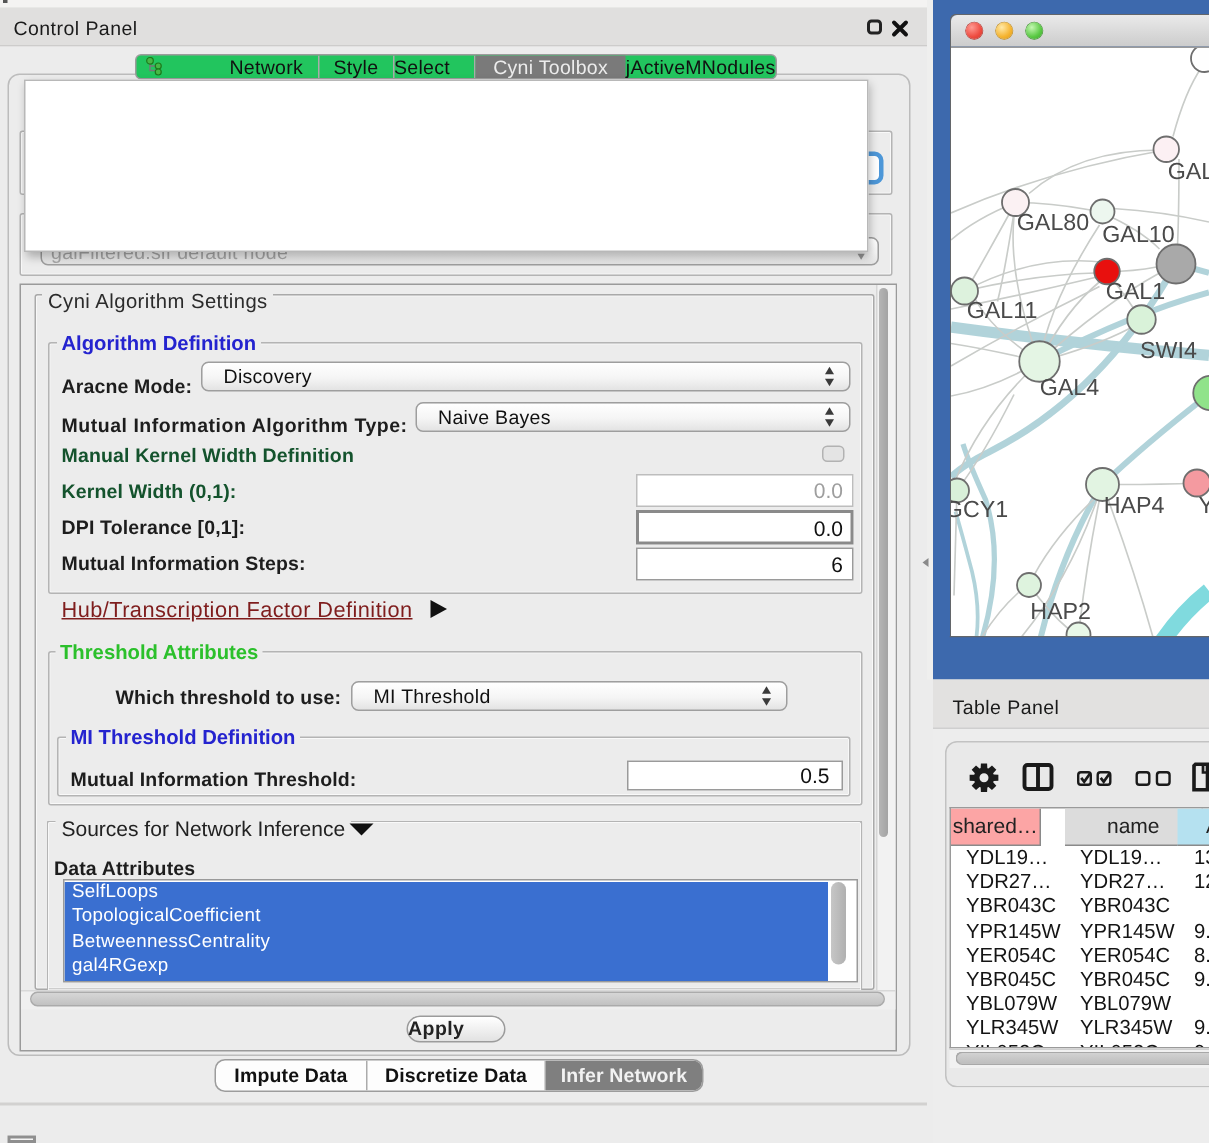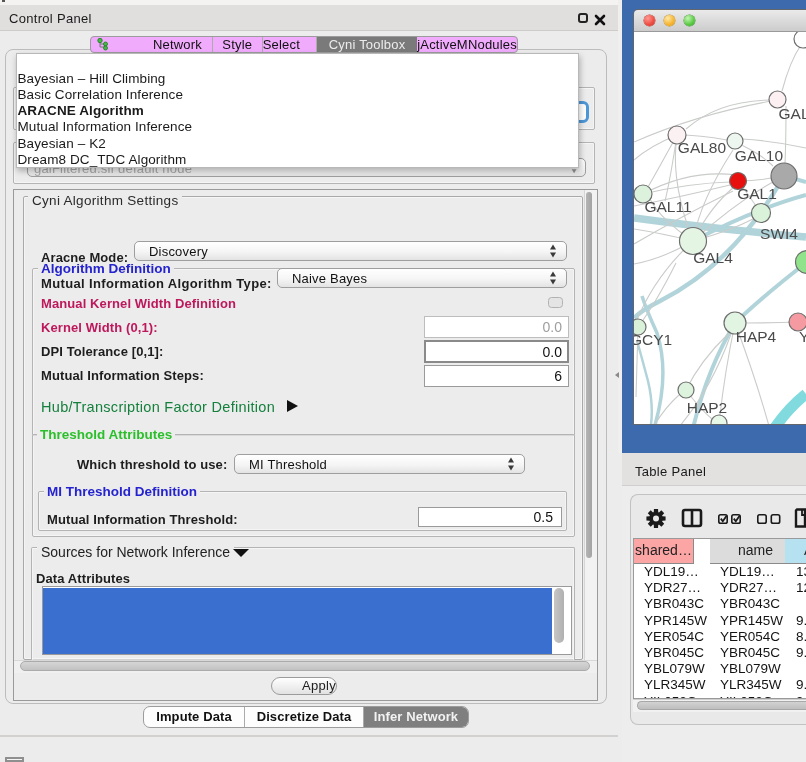--- a/index.html
+++ b/index.html
@@ -1,20 +1,20 @@
 <!DOCTYPE html>
 <html><head>
 <meta charset="utf-8">
 <style>
 html,body{margin:0;padding:0;}
 body{width:806px;height:762px;position:relative;overflow:hidden;
   font-family:"Liberation Sans",sans-serif;background:#ececec;}
 .abs{position:absolute;}
 .lbl{position:absolute;font-size:13px;font-weight:bold;color:#1d1d1d;letter-spacing:0.1px;white-space:nowrap;}
-.glbl{color:#be185d;text-align:center;}
+.glbl{color:#14532d;text-align:center;}
 .combo{position:absolute;border:1px solid #9e9e9e;border-radius:5px;
   background:linear-gradient(#ffffff,#f5f5f5 55%,#e3e3e3);box-sizing:border-box;}
 .combo .ctext{position:absolute;left:14px;top:50%;transform:translateY(-50%);
   font-size:13px;color:#111;letter-spacing:0.2px;white-space:nowrap;}
 .spin{position:absolute;right:8px;top:50%;width:9px;height:13px;transform:translateY(-50%);}
 .spin:before{content:"";position:absolute;left:1px;top:0;border-left:3.5px solid transparent;
   border-right:3.5px solid transparent;border-bottom:5px solid #3a3a3a;}
 .spin:after{content:"";position:absolute;left:1px;bottom:0;border-left:3.5px solid transparent;
   border-right:3.5px solid transparent;border-top:5px solid #3a3a3a;}
 .field{position:absolute;background:#fff;box-sizing:border-box;
@@ -59,21 +59,21 @@
 <div class="abs" style="left:584px;top:190px;width:13px;height:470px;background:#f2f2f2;border-left:1px solid #d6d6d6;box-sizing:border-box;"></div>
 <div class="abs" style="left:585.5px;top:192px;width:6.5px;height:366px;background:linear-gradient(90deg,#b5b5b5,#a3a3a3);border-radius:4px;"></div>
 
 <div class="abs" style="left:14px;top:660px;width:583px;height:13px;background:#f0f0f0;border-top:1px solid #d8d8d8;box-sizing:border-box;"></div>
 <div class="abs" style="left:20px;top:661px;width:570px;height:10px;background:linear-gradient(#d6d6d6,#c2c2c2);border:1px solid #ababab;border-radius:6px;box-sizing:border-box;"></div>
 
 <div class="group" style="left:23px;top:196px;width:560px;height:464px;border-color:#a9a9a9;">
   <span class="gtitle" style="left:4px;color:#2b2b2b;">Cyni Algorithm Settings</span>
 </div>
 
-<div class="group" style="left:32px;top:228px;width:543px;height:168px;margin-top:40px;">
+<div class="group" style="left:32px;top:228px;width:543px;height:168px;">
   <span class="gtitle2" style="left:5px;color:#2423cf;">Algorithm Definition</span>
 </div>
 
 <div class="lbl" style="left:41px;top:250px;">Aracne Mode:</div>
 <div class="combo" style="left:134px;top:241px;width:433px;height:20px;">
   <span class="ctext">Discovery</span>
     <span class="spin"></span>
 </div>
 
 <div class="lbl" style="left:41px;top:276px;letter-spacing:0.35px;">Mutual Information Algorithm Type:</div>
@@ -87,21 +87,21 @@
 
 <div class="lbl glbl" style="left:41px;top:320px;">Kernel Width (0,1):</div>
 <div class="field" style="left:424px;top:316px;width:145px;height:22px;border:1px solid #bdbdbd;color:#9e9e9e;padding:2px 6px 0 0;">0.0</div>
 
 <div class="lbl" style="left:41px;top:344px;">DPI Tolerance [0,1]:</div>
 <div class="field" style="left:424px;top:340px;width:145px;height:23px;border:2px solid #8a8a8a;color:#111;padding:2px 5px 0 0;">0.0</div>
 
 <div class="lbl" style="left:41px;top:368px;">Mutual Information Steps:</div>
 <div class="field" style="left:424px;top:365px;width:145px;height:22px;border:1px solid #9a9a9a;color:#111;padding:2px 6px 0 0;">6</div>
 
-<div class="abs" style="left:41px;top:399px;font-size:14.5px;color:#15803d;letter-spacing:0.3px;white-space:nowrap;">Hub/Transcription Factor Definition</div>
+<div class="abs" style="left:41px;top:399px;font-size:14.5px;color:#7f1d1d;letter-spacing:0.3px;white-space:nowrap;text-decoration:underline;">Hub/Transcription Factor Definition</div>
 <div class="abs" style="left:287px;top:400px;width:0;height:0;border-top:6.5px solid transparent;border-bottom:6.5px solid transparent;border-left:11px solid #111;"></div>
 
 <div class="group" style="left:32px;top:434px;width:543px;height:103px;">
   <span class="gtitle2" style="left:4px;color:#2bc02b;">Threshold Attributes</span>
 </div>
 
 <div class="lbl" style="left:77px;top:457px;">Which threshold to use:</div>
 <div class="combo" style="left:234px;top:454px;width:291px;height:20px;">
   <span class="ctext" style="left:14px;">MI Threshold</span>
     <span class="spin"></span>
@@ -114,35 +114,36 @@
 <div class="field" style="left:418px;top:507px;width:144px;height:20px;border:1px solid #9a9a9a;color:#111;padding:1px 8px 0 0;">0.5</div>
 
 <div class="group" style="left:31px;top:547px;width:544px;height:113px;border-bottom:none;border-radius:2px 2px 0 0;">
   <span class="gtitle" style="left:5px;color:#222;font-size:14px;letter-spacing:0;">Sources for Network Inference</span>
 </div>
 <div class="abs" style="left:233px;top:549px;width:0;height:0;border-left:8.5px solid transparent;border-right:8.5px solid transparent;border-top:8.5px solid #111;"></div>
 <div class="lbl" style="left:36px;top:571px;">Data Attributes</div>
 
 <div class="abs" style="left:42px;top:586px;width:530px;height:69px;border:1px solid #9a9a9a;background:#fff;box-sizing:border-box;overflow:hidden;">
   <div class="abs" style="left:0;top:1px;width:509px;height:66px;background:#3a6fd0;"></div>
+  <div class="abs" style="left:5px;top:-1.5px;font-size:12.5px;color:#fff;line-height:16.6px;letter-spacing:0.2px;">SelfLoops<br>TopologicalCoefficient<br>BetweennessCentrality<br>gal4RGexp</div>
   <div class="abs" style="left:511px;top:1px;width:10px;height:55px;background:linear-gradient(90deg,#c6c6c6,#b0b0b0);border-radius:5px;"></div>
 </div>
 
-<div class="abs" style="left:271px;top:677px;width:66px;height:18px;border:1px solid #9b9b9b;border-radius:9px;background:linear-gradient(#ffffff,#efefef 55%,#e2e2e2);box-sizing:border-box;text-align:right;font-size:13px;font-weight:normal;color:#222;line-height:16px;letter-spacing:0.3px;">Apply</div>
+<div class="abs" style="left:271px;top:677px;width:66px;height:18px;border:1px solid #9b9b9b;border-radius:9px;background:linear-gradient(#ffffff,#efefef 55%,#e2e2e2);box-sizing:border-box;text-align:left;font-size:13px;font-weight:bold;color:#222;line-height:16px;letter-spacing:0.3px;">Apply</div>
 
 <div class="abs" style="left:143px;top:706px;width:326px;height:22px;border:1px solid #9c9c9c;border-radius:7px;background:#fdfdfd;box-sizing:border-box;overflow:hidden;display:flex;">
   <div style="width:100px;border-right:1px solid #ababab;text-align:center;font-size:13px;font-weight:bold;color:#111;line-height:20px;letter-spacing:0.1px;">Impute Data</div>
   <div style="width:118px;border-right:1px solid #ababab;text-align:center;font-size:13px;font-weight:bold;color:#111;line-height:20px;letter-spacing:0.1px;">Discretize Data</div>
   <div style="flex:1;background:#7f7f7f;text-align:center;font-size:13px;font-weight:bold;color:#f2f2f2;line-height:20px;letter-spacing:0.1px;">Infer Network</div>
 </div>
 
 <div class="abs" style="left:0;top:735px;width:618px;height:1.5px;background:#d2d1d0;"></div>
 <div class="abs" style="left:5px;top:757px;width:19px;height:5px;border:2px solid #8f8f8f;background:#f5f5f5;box-sizing:border-box;"></div>
 
-<div class="abs" style="left:90px;top:36px;width:428px;height:17px;border:1px solid #9c9c9c;border-radius:4px;background:#f0abfc;box-sizing:border-box;overflow:hidden;display:flex;font-size:13px;letter-spacing:0.2px;color:#111;padding-left:40px;">
+<div class="abs" style="left:90px;top:36px;width:428px;height:17px;border:1px solid #9c9c9c;border-radius:4px;background:#22c55e;box-sizing:border-box;overflow:hidden;display:flex;font-size:13px;letter-spacing:0.2px;color:#111;padding-left:40px;">
   <div style="width:88px;border-right:1px solid #ababab;text-align:center;line-height:15px;padding-left:12px;box-sizing:border-box;">Network</div>
   <div style="width:53px;border-right:1px solid #ababab;text-align:center;line-height:15px;">Style</div>
   <div style="width:58px;border-right:1px solid #ababab;text-align:left;line-height:15px;">Select</div>
   <div style="width:109px;background:#7a7a7a;color:#ececec;text-align:center;line-height:15px;">Cyni Toolbox</div>
   <div style="flex:1;text-align:center;line-height:15px;">jActiveMNodules</div>
 </div>
 <svg class="abs" style="left:97px;top:38px;" width="12" height="13" viewBox="0 0 12 13">
   <path d="M3 3 L3 9 L8 9 M3 6 L8 6" stroke="#777" stroke-width="1" fill="none"></path>
   <circle cx="3" cy="2.5" r="2.2" fill="#46b946" stroke="#1c7a1c" stroke-width="0.8"></circle>
   <circle cx="8.5" cy="6" r="2" fill="#46b946" stroke="#1c7a1c" stroke-width="0.8"></circle>
@@ -313,21 +314,13 @@
         <span style="position:absolute;left:86px;">YIL052C</span>
         <span style="position:absolute;left:162px;">9.</span>
       </div>
   </div>
 </div>
 
 <div class="abs" style="left:633px;top:699px;width:173px;height:13px;background:#f1f1f1;border-top:1px solid #cfcfcf;box-sizing:border-box;"></div>
 <div class="abs" style="left:637px;top:701px;width:169px;height:9px;background:linear-gradient(#d2d2d2,#bebebe);border:1px solid #a8a8a8;border-right:none;border-radius:5px 0 0 5px;box-sizing:border-box;"></div>
 
 <div class="abs" style="left:15.5px;top:53px;width:563px;height:115px;background:#fff;border:1px solid #b8b8b8;box-sizing:border-box;box-shadow:1px 3px 6px rgba(0,0,0,0.28);z-index:50;">
-  <div style="position:absolute;left:1px;top:16.5px;font-size:13.5px;color:#1a1a1a;line-height:16.25px;letter-spacing:0.1px;">
-    Bayesian – Hill Climbing<br>
-    Basic Correlation Inference<br>
-    <span style="font-weight:bold;">ARACNE Algorithm</span><br>
-    Mutual Information Inference<br>
-    Bayesian – K2<br>
-    Dream8 DC_TDC Algorithm
-  </div>
 </div>
 
 </body></html>

